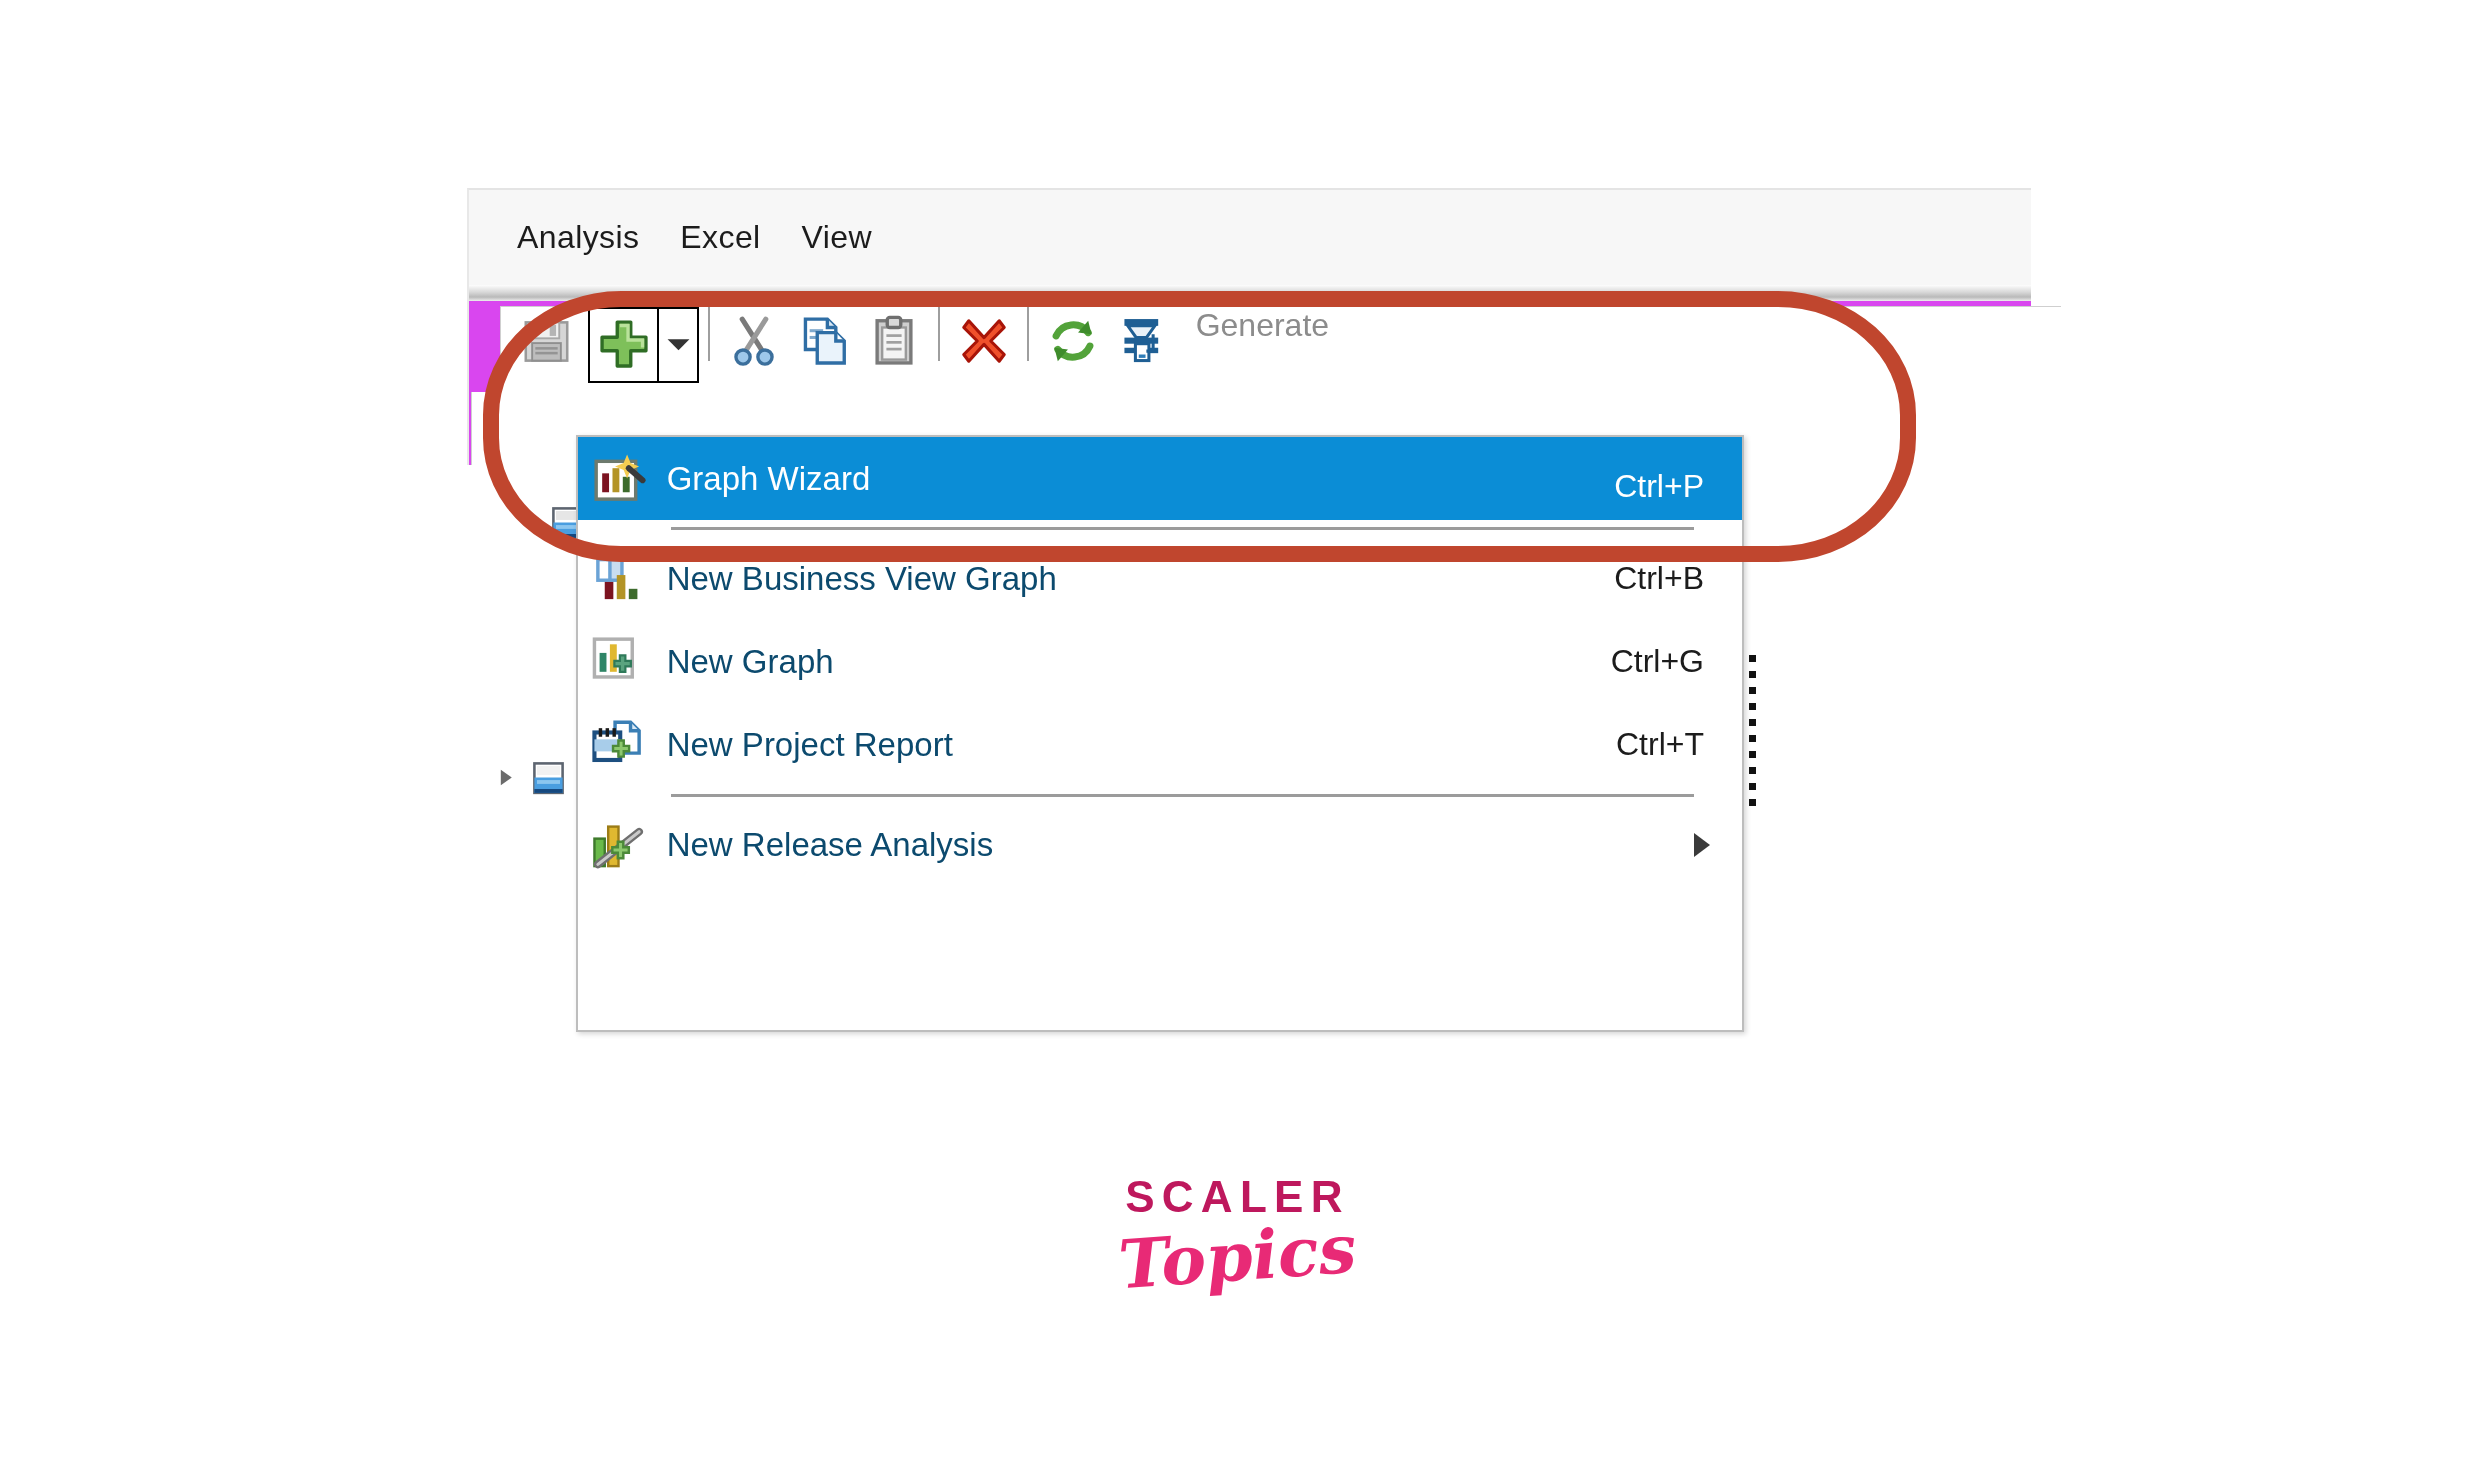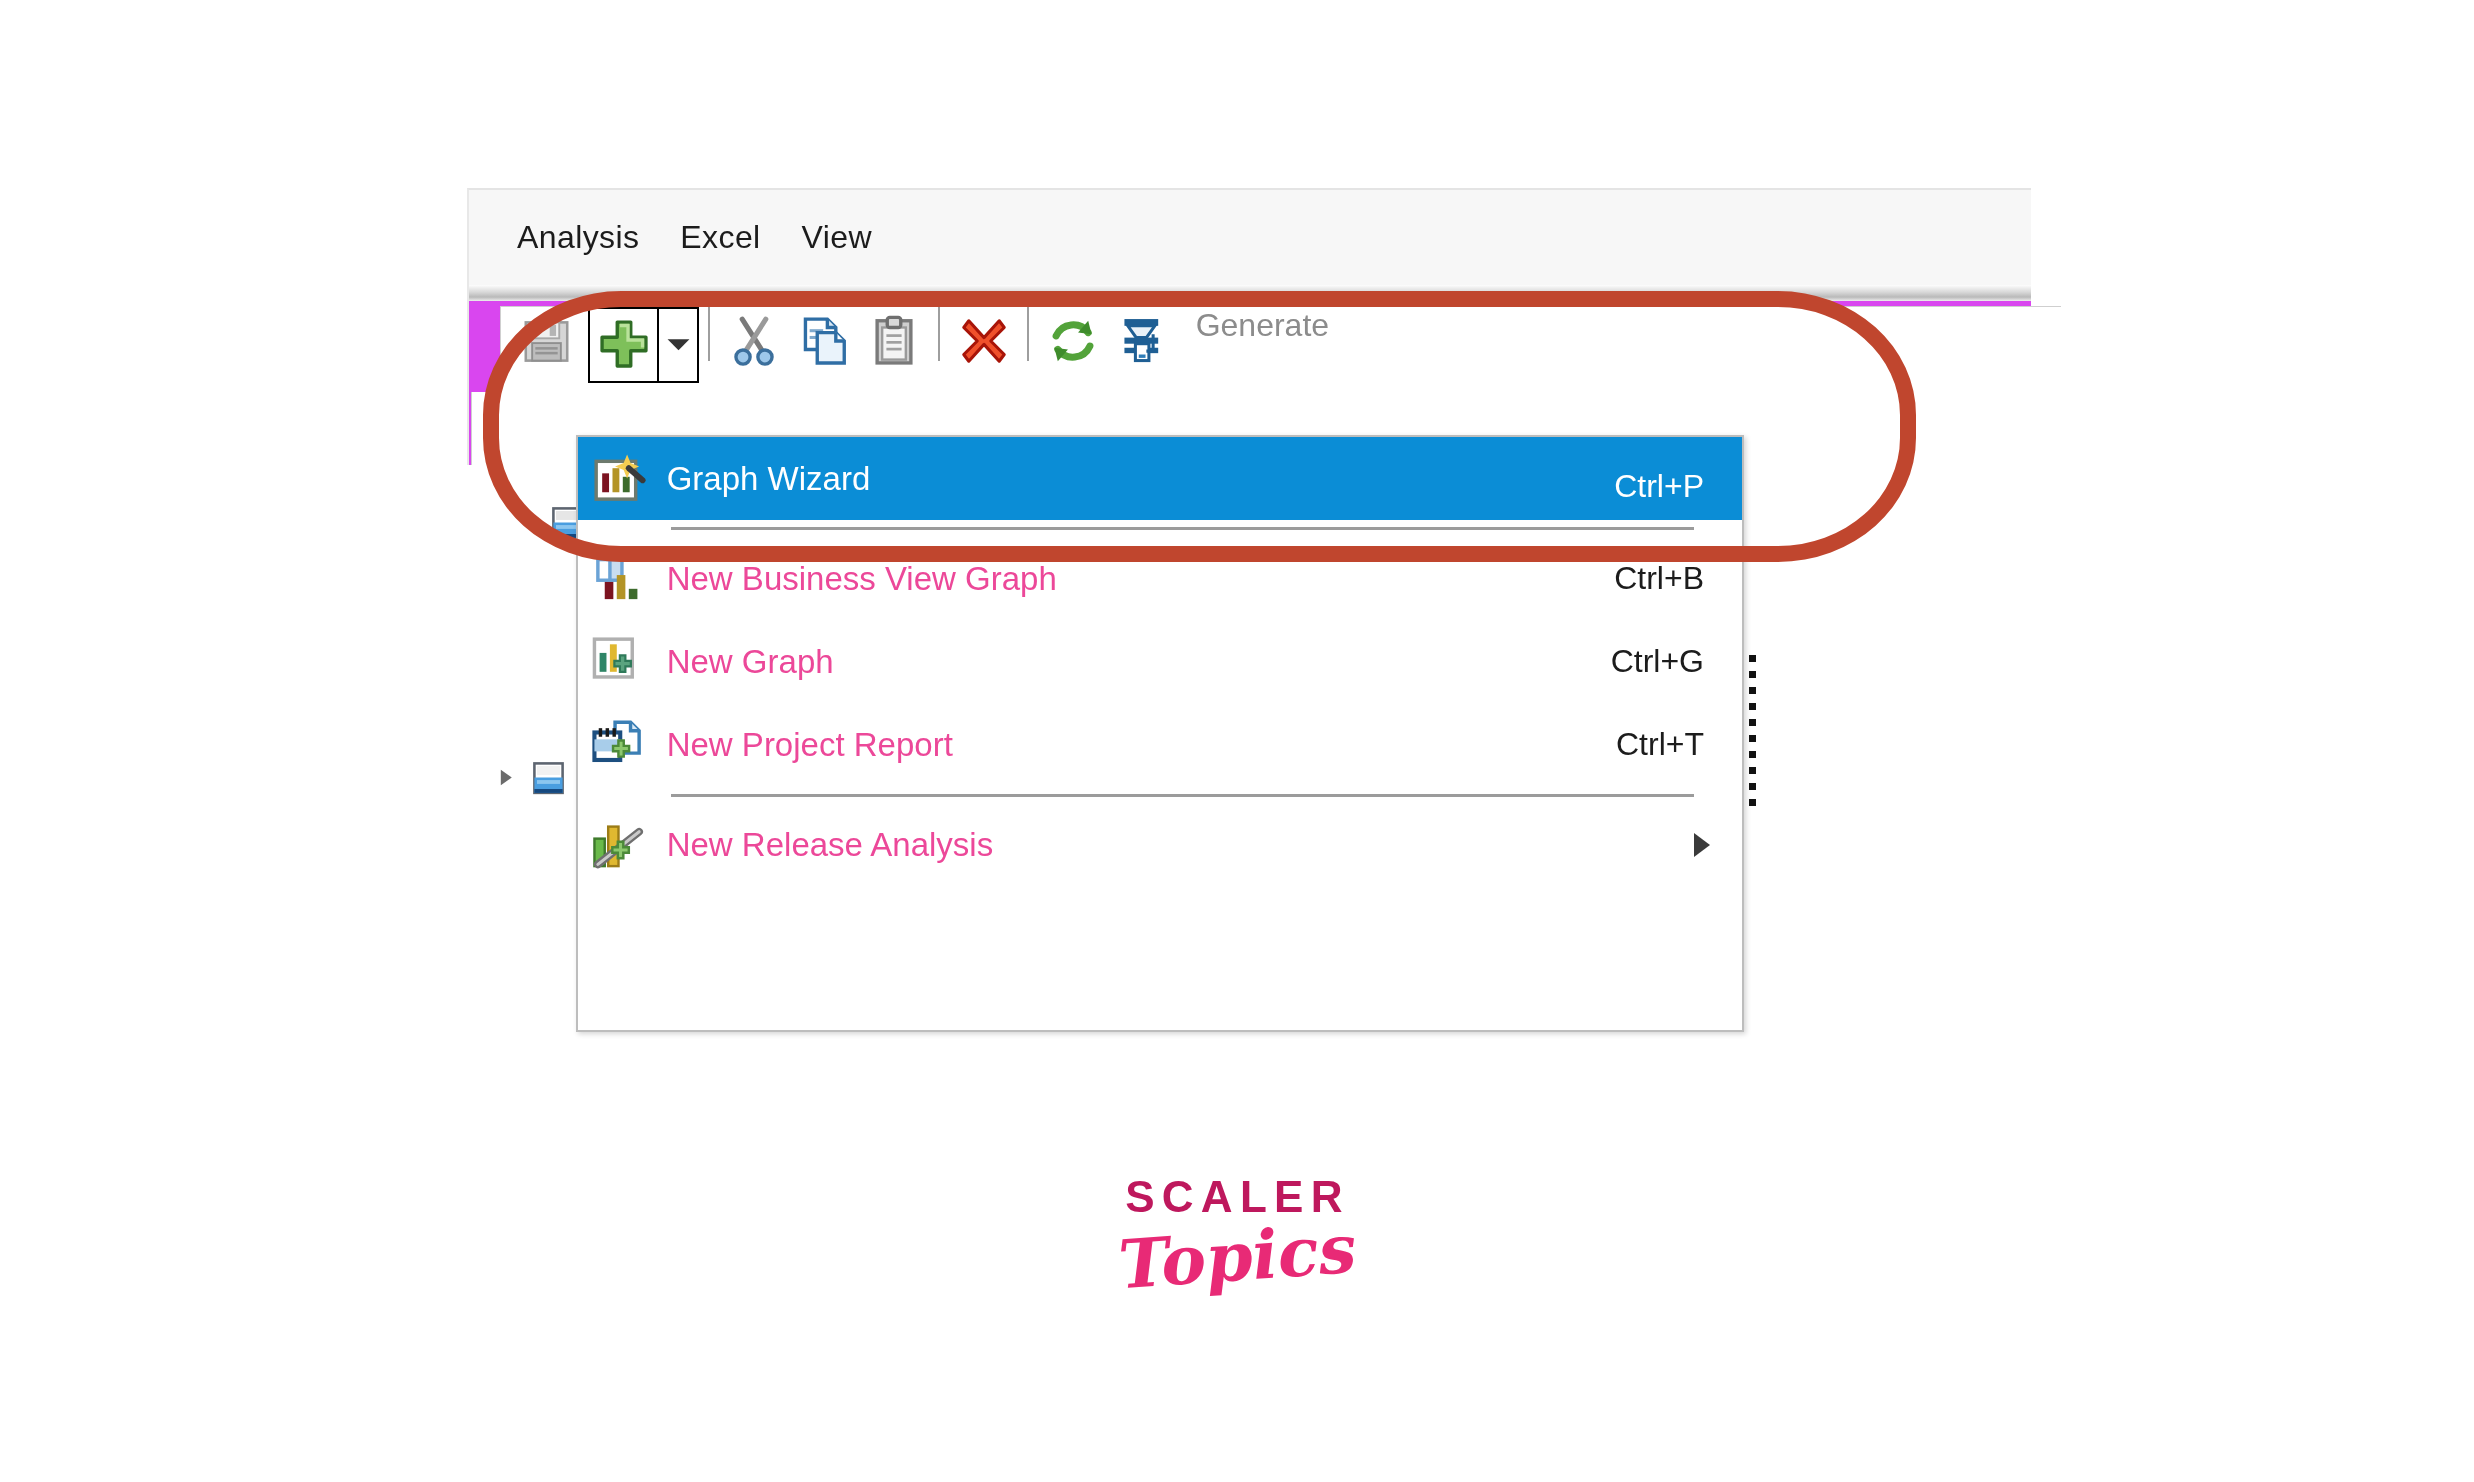--- a/index.html
+++ b/index.html
@@ -167,21 +167,21 @@
   .menu-item .mi-icon {
     width: 61px;
     height: 61px;
     flex: 0 0 auto;
     display: flex;
     align-items: center;
     justify-content: center;
   }
   .menu-item .mi-label {
     font-size: 33px;
-    color: #ec4899;
+    color: #0c4a6e;
     margin-left: 17.5px;
     white-space: nowrap;
   }
   .menu-item.selected .mi-label { color: #ffffff; }
   .menu-item .mi-shortcut {
     font-size: 32px;
     color: #1c1c1c;
     margin-left: auto;
     margin-right: 38px;
     white-space: nowrap;

